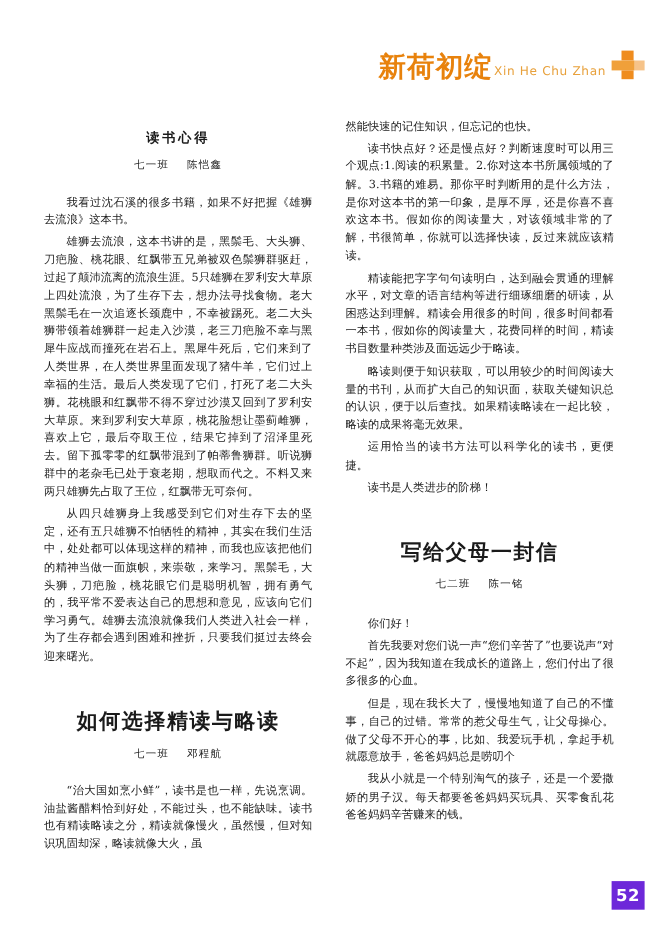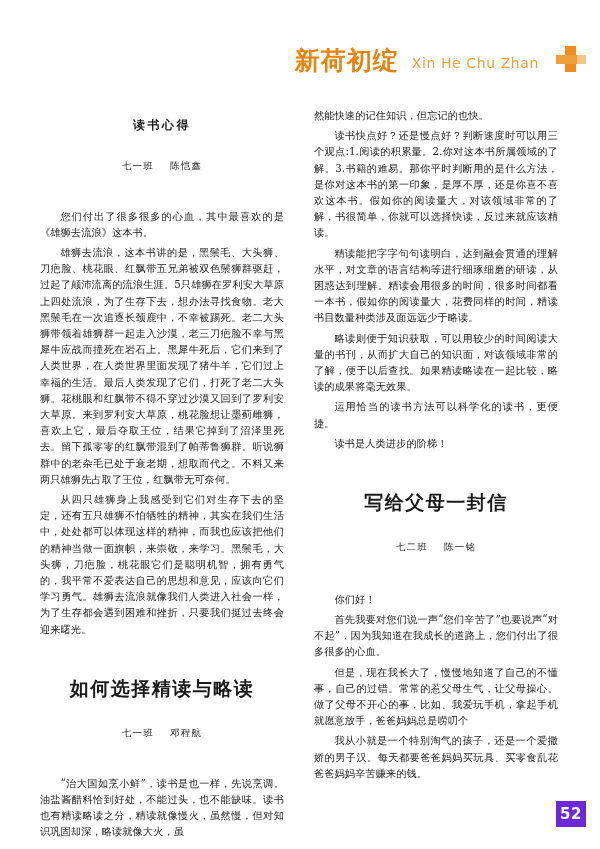--- a/index.html
+++ b/index.html
@@ -39,33 +39,33 @@
     height: 1px;
     background: #f0a23c;
     opacity: 0;
   }
   .masthead-inner {
     position: absolute;
     right: 14px;
     top: 0;
     display: flex;
     align-items: flex-end;
-    gap: 13px;
+    gap: 1px;
   }
   .masthead-title {
     font-family: "DejaVu Serif", "Liberation Serif", serif;
     font-size: 25px;
     font-weight: bold;
     color: #e8820c;
     letter-spacing: 1px;
     line-height: 1;
   }
   .masthead-pinyin {
     font-family: "DejaVu Sans", "Liberation Sans", sans-serif;
-    font-size: 14px;
+    font-size: 11px;
     color: #e8a13c;
     letter-spacing: 0.6px;
     padding-bottom: 2px;
     white-space: nowrap;
   }
   .masthead-mark {
     position: relative;
     width: 30px;
     height: 26px;
     margin-left: 4px;
@@ -109,21 +109,21 @@
   .article-title.big {
     font-size: 19px;
     letter-spacing: 1.5px;
   }
   .article-byline {
     text-align: center;
     font-family: "DejaVu Serif", "Liberation Serif", serif;
     font-size: 9.5px;
     color: #222222;
     letter-spacing: 1.2px;
-    margin: 16px;
+    margin: 0;
   }
   .byline-name {
     margin-left: 16px;
   }
 
   p.body {
     font-family: "DejaVu Serif", "Liberation Serif", serif;
     font-size: 10.2px;
     line-height: 16.2px;
     color: #1b1b1b;
@@ -185,21 +185,21 @@
     <div class="col">
 
       <div class="sp-title-1"></div>
       <h2 class="article-title">读书心得</h2>
       <div class="sp-title-byl"></div>
       <div class="article-byline">
         <span>七一班</span><span class="byline-name">陈恺鑫</span>
       </div>
       <div class="sp-byl-body"></div>
 
-      <p class="body">您们付出了很多很多的心血，其中最喜欢的是《雄狮去流浪》这本书。</p>
+      <p class="body">我看过沈石溪的很多书籍，如果不好把握《雄狮去流浪》这本书。</p>
       <p class="body">雄狮去流浪，这本书讲的是，黑鬃毛、大头狮、刀疤脸、桃花眼、红飘带五兄弟被双色鬃狮群驱赶，过起了颠沛流离的流浪生涯。5只雄狮在罗利安大草原上四处流浪，为了生存下去，想办法寻找食物。老大黑鬃毛在一次追逐长颈鹿中，不幸被踢死。老二大头狮带领着雄狮群一起走入沙漠，老三刀疤脸不幸与黑犀牛应战而撞死在岩石上。黑犀牛死后，它们来到了人类世界，在人类世界里面发现了猪牛羊，它们过上幸福的生活。最后人类发现了它们，打死了老二大头狮。花桃眼和红飘带不得不穿过沙漠又回到了罗利安大草原。来到罗利安大草原，桃花脸想让墨蓟雌狮，喜欢上它，最后夺取王位，结果它掉到了沼泽里死去。留下孤零零的红飘带混到了帕蒂鲁狮群。听说狮群中的老杂毛已处于衰老期，想取而代之。不料又来两只雄狮先占取了王位，红飘带无可奈何。</p>
       <p class="body">从四只雄狮身上我感受到它们对生存下去的坚定，还有五只雄狮不怕牺牲的精神，其实在我们生活中，处处都可以体现这样的精神，而我也应该把他们的精神当做一面旗帜，来崇敬，来学习。黑鬃毛，大头狮，刀疤脸，桃花眼它们是聪明机智，拥有勇气的，我平常不爱表达自己的思想和意见，应该向它们学习勇气。雄狮去流浪就像我们人类进入社会一样，为了生存都会遇到困难和挫折，只要我们挺过去终会迎来曙光。</p>
 
       <div class="sp-between"></div>
 
       <h2 class="article-title big">如何选择精读与略读</h2>
       <div class="sp-title-byl"></div>
       <div class="article-byline">
         <span>七一班</span><span class="byline-name">邓程航</span>
       </div>
@@ -207,21 +207,21 @@
 
       <p class="body">“治大国如烹小鲜”，读书是也一样，先说烹调。油盐酱醋料恰到好处，不能过头，也不能缺味。读书也有精读略读之分，精读就像慢火，虽然慢，但对知识巩固却深，略读就像大火，虽</p>
 
     </div>
 
     <div class="col">
 
       <p class="body noindent">然能快速的记住知识，但忘记的也快。</p>
       <p class="body">读书快点好？还是慢点好？判断速度时可以用三个观点:1.阅读的积累量。2.你对这本书所属领域的了解。3.书籍的难易。那你平时判断用的是什么方法，是你对这本书的第一印象，是厚不厚，还是你喜不喜欢这本书。假如你的阅读量大，对该领域非常的了解，书很简单，你就可以选择快读，反过来就应该精读。</p>
       <p class="body">精读能把字字句句读明白，达到融会贯通的理解水平，对文章的语言结构等进行细琢细磨的研读，从困惑达到理解。精读会用很多的时间，很多时间都看一本书，假如你的阅读量大，花费同样的时间，精读书目数量种类涉及面远远少于略读。</p>
-      <p class="body">略读则便于知识获取，可以用较少的时间阅读大量的书刊，从而扩大自己的知识面，对该领域非常的了解，便于以后查找。如果精读略读在一起比较，略读的成果将毫无效果。</p>
+      <p class="body">略读则便于知识获取，可以用较少的时间阅读大量的书刊，从而扩大自己的知识面，获取关键知识总的认识，便于以后查找。如果精读略读在一起比较，略读的成果将毫无效果。</p>
       <p class="body">运用恰当的读书方法可以科学化的读书，更便捷。</p>
       <p class="body">读书是人类进步的阶梯！</p>
 
       <div class="sp-between"></div>
 
       <h2 class="article-title big">写给父母一封信</h2>
       <div class="sp-title-byl"></div>
       <div class="article-byline">
         <span>七二班</span><span class="byline-name">陈一铭</span>
       </div>

